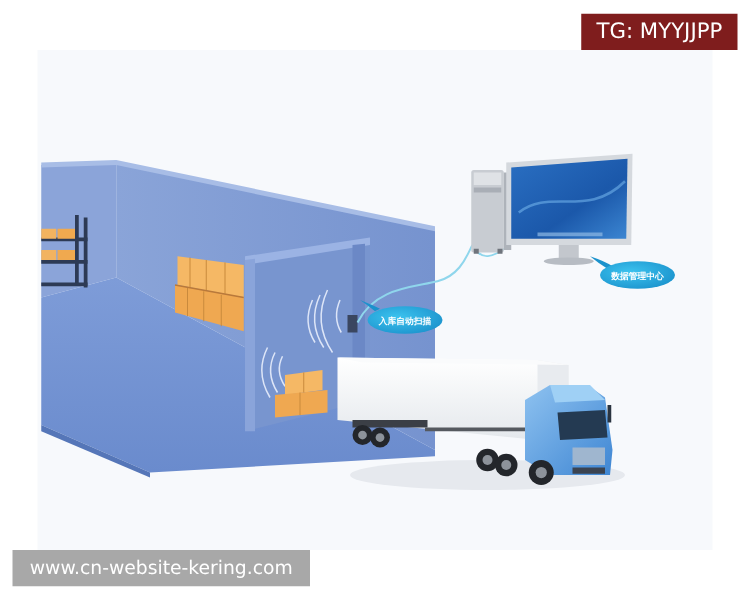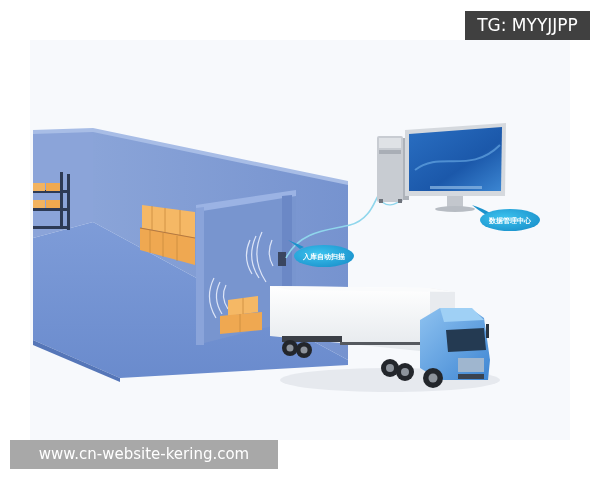--- a/index.html
+++ b/index.html
@@ -1,19 +1,19 @@
 <!DOCTYPE html>
 <html><head>
 <meta charset="utf-8">
 <style>
   html, body { margin:0; padding:0; }
   body { width:600px; height:480px; background:#ffffff; position:relative; overflow:hidden; font-family:"Liberation Sans", sans-serif; }
   .scene { position:absolute; left:0; top:0; width:600px; height:480px; }
-  .badge-top { position:absolute; left:465px; top:11px; width:125px; height:29px; background:#404040; color:#ffffff; font-size:17px; line-height:29px; text-align:center; font-family:"DejaVu Sans", sans-serif; }
-  .badge-bottom { position:absolute; left:10px; top:440px; width:268px; height:29px; background:#a8a8a8; color:#ffffff; font-size:15px; line-height:29px; text-align:center; font-family:"DejaVu Sans", sans-serif; }
+  .badge-top { position:absolute; left:465px; top:11px; width:125px; height:29px; background:#7f1d1d; color:#ffffff; font-size:17px; line-height:29px; text-align:center; font-family:"DejaVu Sans", sans-serif; }
+  .badge-bottom { position:absolute; left:10px; top:440px; width:238px; height:29px; background:#a8a8a8; color:#ffffff; font-size:15px; line-height:29px; text-align:center; font-family:"DejaVu Sans", sans-serif; }
   .bubble-label { font-family:"DejaVu Sans", sans-serif; font-size:7px; fill:#ffffff; font-weight:bold; }
 </style>
 </head>
 <body>
 
 <svg class="scene" viewBox="0 0 600 480" width="600" height="480">
   <defs>
     <linearGradient id="wallBack" x1="0" y1="0" x2="1" y2="0">
       <stop offset="0" stop-color="#8aa4d8"></stop>
       <stop offset="1" stop-color="#7693cf"></stop>

